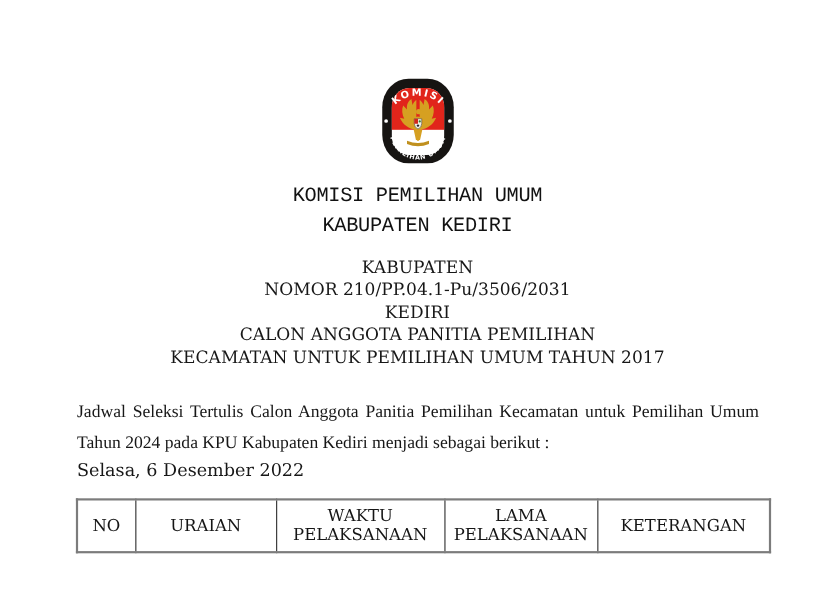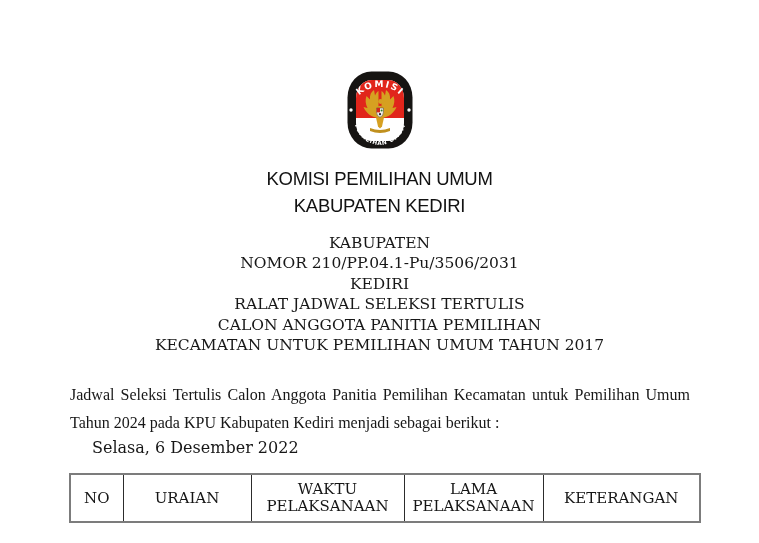--- a/index.html
+++ b/index.html
@@ -8,21 +8,21 @@
     width:759px;height:543px;
     background:#ffffff;
     overflow:hidden;
     color:#1a1a1a;
   }
   .logo-row{display:flex;justify-content:center;margin-top:70px;}
   .logo-row svg{display:block;}
   .org-header{
     margin-top:15px;
     text-align:center;
-    font-family:Liberation Sans, sans-serif;
+    font-family:Liberation Mono, monospace;
     font-size:18.5px;
     letter-spacing:-0.3px;
     line-height:27px;
     color:#121212;
   }
   .announcement{
     margin-top:14px;
     text-align:center;
     font-family:"DejaVu Serif",serif;
     font-size:15.5px;
@@ -32,21 +32,21 @@
   .body-par{
     margin:26px 0 0 70px;
     width:620px;
     text-align:justify;
     font-family:Liberation Serif, serif;
     font-size:16px;
     line-height:27.5px;
     color:#171717;
   }
   .date-line{
-    margin:2px 0 0 92px;
+    margin:2px 0 0 70px;
     font-family:"DejaVu Serif",serif;
     font-size:16px;
     line-height:20px;
     color:#171717;
   }
   table.schedule{
     margin:15px 0 0 69px;
     width:630px;
     table-layout:fixed;
     border-collapse:collapse;
@@ -130,21 +130,20 @@
 
   <div class="org-header">
     <div>KOMISI PEMILIHAN UMUM</div>
     <div>KABUPATEN KEDIRI</div>
   </div>
 
   <div class="announcement">
     <div>KABUPATEN</div>
     <div>NOMOR 210/PP.04.1-Pu/3506/2031</div>
     <div>KEDIRI</div>
-    <div>RALAT JADWAL SELEKSI TERTULIS</div>
     <div>CALON ANGGOTA PANITIA PEMILIHAN</div>
     <div>KECAMATAN UNTUK PEMILIHAN UMUM TAHUN 2017</div>
   </div>
 
   <p class="body-par">Jadwal Seleksi Tertulis Calon Anggota Panitia Pemilihan Kecamatan untuk Pemilihan Umum Tahun 2024 pada KPU Kabupaten Kediri menjadi sebagai berikut :</p>
 
   <div class="date-line">Selasa, 6 Desember 2022</div>
 
   <table class="schedule">
     <colgroup>

